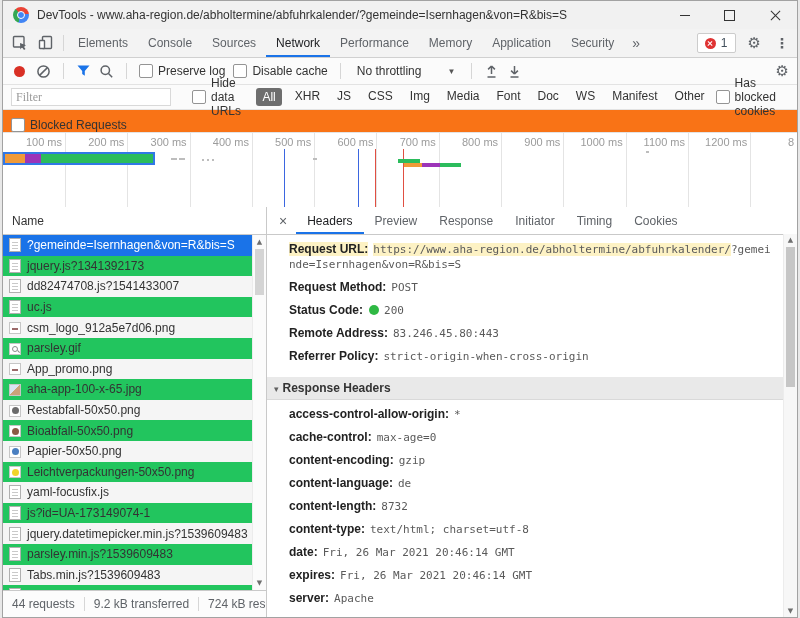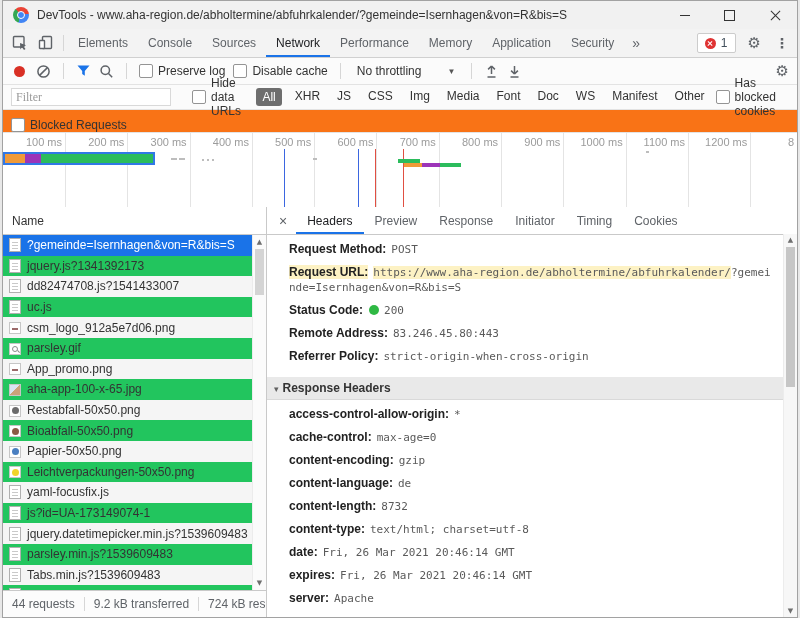--- a/index.html
+++ b/index.html
@@ -385,22 +385,22 @@
             <div class="dtab2 active">Headers</div>
             <div class="dtab2">Preview</div>
             <div class="dtab2">Response</div>
             <div class="dtab2">Initiator</div>
             <div class="dtab2">Timing</div>
             <div class="dtab2">Cookies</div>
           </span>
       </div>
       <div class="dcontent" id="dcontent">
           <div class="sect-rows">
+            <div class="kv"><span class="key hlt">Request URL:</span><span class="mono hlt">https://www.aha-region.de/abholtermine/abfuhrkalender/</span><span class="mono">?gemeinde=Isernhagen&amp;von=R&amp;bis=S</span></div>
             <div class="kv"><span class="key">Request Method:</span><span class="mono">POST</span></div>
-            <div class="kv"><span class="key hlt">Request URL:</span><span class="mono hlt">https://www.aha-region.de/abholtermine/abfuhrkalender/</span><span class="mono">?gemeinde=Isernhagen&amp;von=R&amp;bis=S</span></div>
             <div class="kv"><span class="key">Status Code:</span><span class="statusdot" style="background: rgb(47, 185, 68);"></span><span class="mono">200</span></div>
             <div class="kv"><span class="key">Remote Address:</span><span class="mono">83.246.45.80:443</span></div>
             <div class="kv"><span class="key">Referrer Policy:</span><span class="mono">strict-origin-when-cross-origin</span></div>
           </div>
           <div class="secthdr"><span class="sectarrow">▾</span><span>Response Headers</span></div>
           <div class="sect-rows">
             <div class="kv"><span class="key">access-control-allow-origin:</span><span class="mono">*</span></div>
             <div class="kv"><span class="key">cache-control:</span><span class="mono">max-age=0</span></div>
             <div class="kv"><span class="key">content-encoding:</span><span class="mono">gzip</span></div>
             <div class="kv"><span class="key">content-language:</span><span class="mono">de</span></div>

